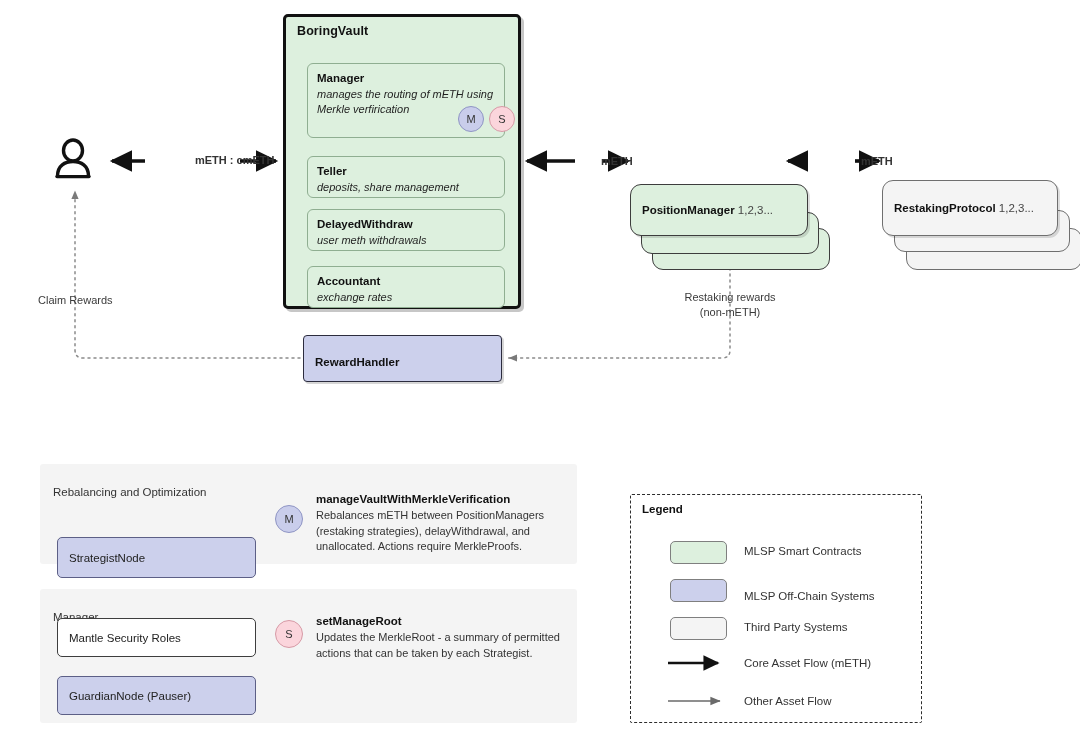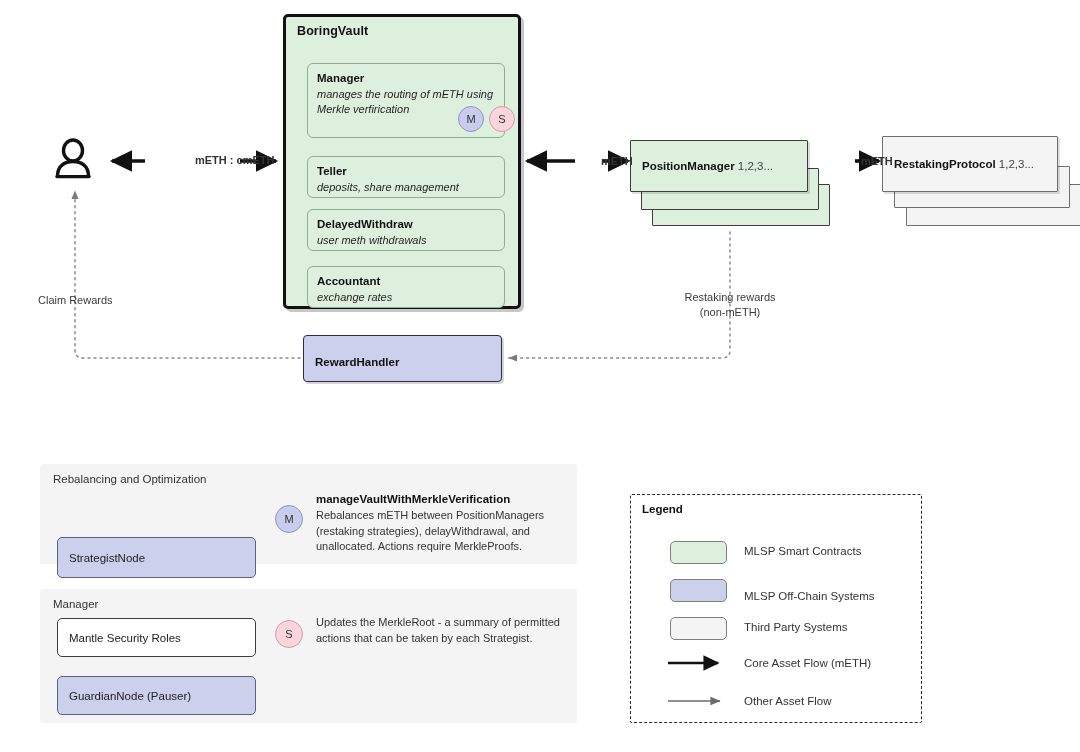--- a/index.html
+++ b/index.html
@@ -80,22 +80,23 @@
   }
   .badge.m { background: #c9cdeb; border: 1px solid #8f95c4; }
   .badge.s { background: #fbd5dc; border: 1px solid #d69aa6; }
   #badge-m-manager { left: 150px; top: 42px; }
   #badge-s-manager { left: 181px; top: 42px; }
 
   
   .stack { position: absolute; }
   .stack .layer {
     position: absolute;
-    border-radius: 1px;
-    box-sizing: border-box;
+    border-radius: 11px;
+    box-sizing: border-box;
+    margin-top: 44px;
   }
   .stack .layer.front {
     left: 0; top: 0;
     display: flex; align-items: center;
     padding-left: 11px;
     box-shadow: 2px 2px 0 rgba(0,0,0,0.13);
   }
   .green-box { background: #ddf0de; border: 1.6px solid #3d3d3d; }
   .grey-box  { background: #f4f4f4; border: 1.6px solid #6f6f6f; }
 
@@ -138,21 +139,21 @@
   
   .panel {
     position: absolute;
     background: #f4f4f4;
     border-radius: 3px;
   }
   #panel-rebalancing { left: 40px; top: 464px; width: 537px; height: 100px; }
   #panel-security    { left: 40px; top: 589px; width: 537px; height: 134px; }
   .panel-title {
     position: absolute;
-    left: 13px; top: 9px;
+    left: 13px; top: 22px;
     font-size: 11.5px;
     color: #333;
   }
   .node-box {
     position: absolute;
     border-radius: 5px;
     box-sizing: border-box;
     display: flex; align-items: center;
     padding-left: 11px;
     font-size: 11.5px;
@@ -334,20 +335,21 @@
   <div class="action-desc">Rebalances mETH between PositionManagers (restaking strategies), delayWithdrawal, and unallocated. Actions require MerkleProofs.</div>
 </div>
 
 <div class="panel" id="panel-security">
   <div class="panel-title">Manager</div>
 </div>
 <div class="node-box node-white" id="node-mantle">Mantle Security Roles</div>
 <div class="node-box node-purple" id="node-guardian">GuardianNode (Pauser)</div>
 <div class="badge s abs" id="badge-s-panel">S</div>
 <div class="action-block" id="action-root">
+  <div class="action-title">setManageRoot</div>
   <div class="action-desc">Updates the MerkleRoot - a summary of permitted actions that can be taken by each Strategist.</div>
 </div>
 
 <div class="abs" id="legend">
   <div id="legend-title">Legend</div>
 
   <div class="legend-swatch sw-green" style="top:46px;"></div>
   <div class="legend-text" style="top:50px;">MLSP Smart Contracts</div>
 
   <div class="legend-swatch sw-purple" style="top:84px;"></div>

